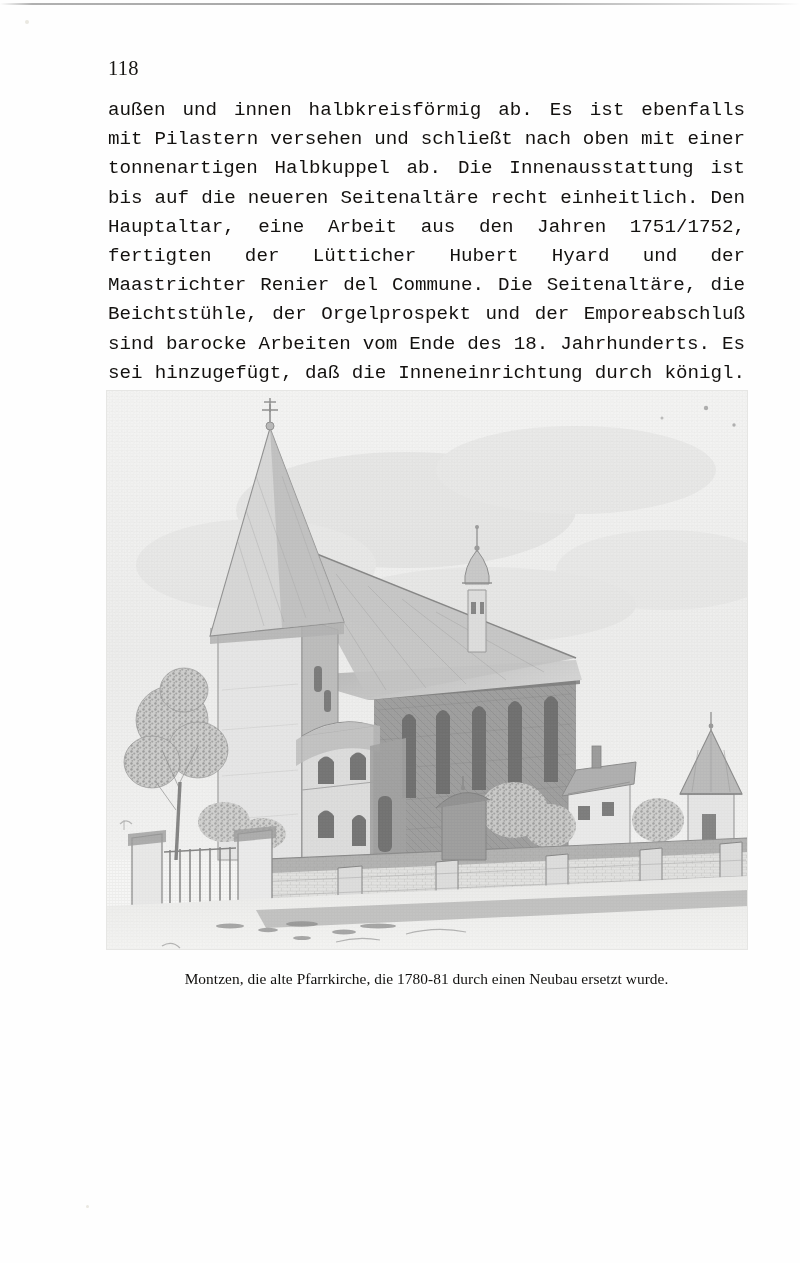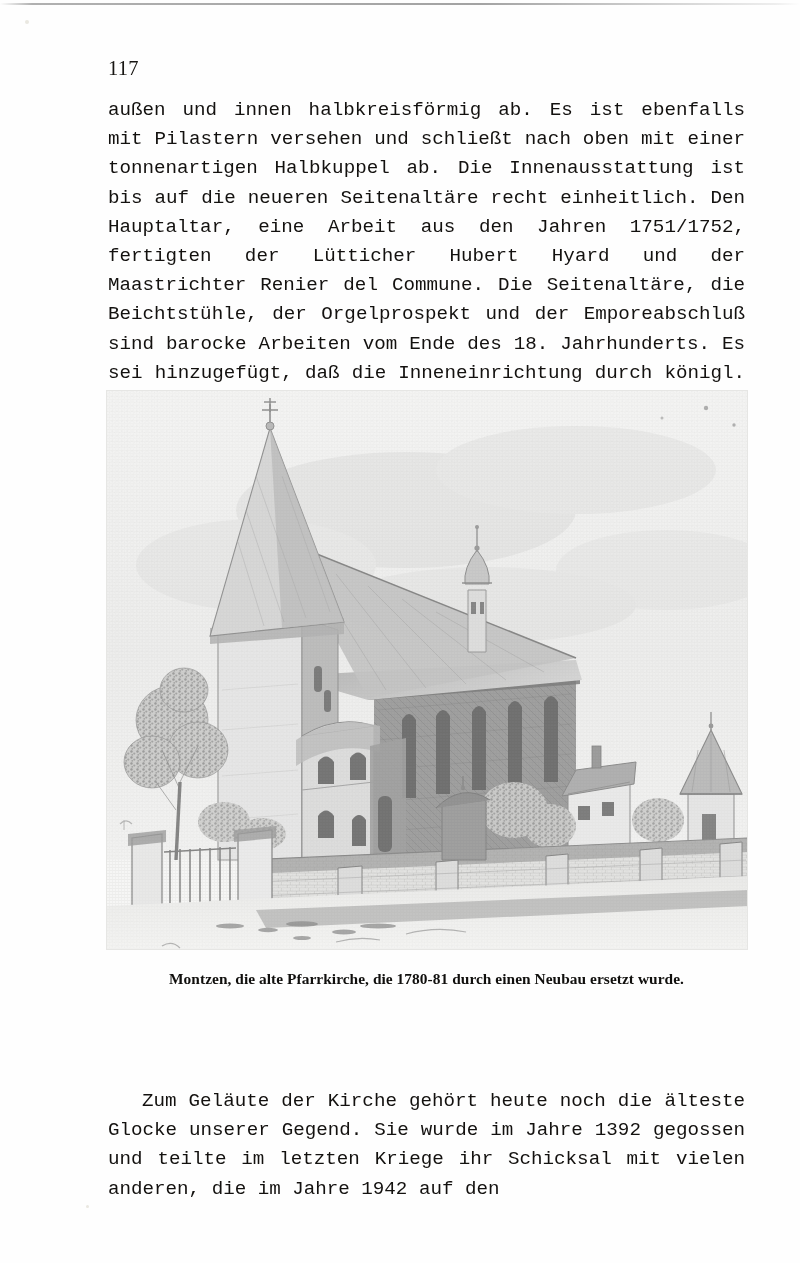--- a/index.html
+++ b/index.html
@@ -66,36 +66,36 @@
     height: 560px;
   }
   .figure svg { display: block; width: 100%; height: 100%; }
 
   .caption {
     position: absolute;
     left: 108px;
     top: 970px;
     width: 637px;
     text-align: center;
-    font-weight: bold;
+    font-weight: normal;
     font-size: 15.4px;
     letter-spacing: .05px;
     color: #100f0d;
   }
 </style>
 </head>
 <body>
 
 <div class="page">
 
   <div class="scan-edge-top"></div>
   <div class="scan-speck" style="left:25px;top:20px;width:4px;height:4px;"></div>
   <div class="scan-speck" style="left:86px;top:1205px;width:3px;height:3px;"></div>
 
-  <div class="folio">117</div>
+  <div class="folio">118</div>
 
   <div class="para top">außen und innen halbkreisförmig ab. Es ist ebenfalls mit Pilastern versehen und schließt nach oben mit einer tonnenartigen Halbkuppel ab. Die Innenausstattung ist bis auf die neueren Seitenaltäre recht einheitlich. Den Hauptaltar, eine Arbeit aus den Jahren 1751/1752, fertigten der Lütticher Hubert Hyard und der Maastrichter Renier del Commune. Die Seitenaltäre, die Beichtstühle, der Orgelprospekt und der Emporeabschluß sind barocke Arbeiten vom Ende des 18. Jahrhunderts. Es sei hinzugefügt, daß die Inneneinrichtung durch königl. Erlaß vom 30.06.1953 unter Denkmalschutz gestellt wurde.</div>
 
   <div class="figure">
     <svg viewBox="0 0 642 560" preserveAspectRatio="none">
       <defs>
 
         <pattern id="weave" width="3" height="3" patternUnits="userSpaceOnUse">
           <rect width="3" height="3" fill="#f6f6f5"></rect>
           <rect width="3" height="1" fill="#ebebe9" opacity=".85"></rect>
@@ -371,15 +371,14 @@
         </g>
 
         <rect x="0" y="0" width="642" height="560" fill="url(#weave)" opacity=".35"></rect>
         <rect x="0" y="0" width="642" height="560" fill="none" stroke="#e6e6e4" stroke-width="2"></rect>
       </g>
     </svg>
   </div>
 
   <div class="caption">Montzen, die alte Pfarrkirche, die 1780-81 durch einen Neubau ersetzt wurde.</div>
 
-  <div class="para bottom"><span class="indent"></span><span>Zum Geläute der Kirche gehört heute noch die älteste Glocke unserer Gegend. Sie wurde im Jahre 1392 gegossen und teilte im letzten Kriege ihr Schicksal mit vielen anderen, die im Jahre 1942 auf den</span></div>
 
 </div>
 
 </body></html>

